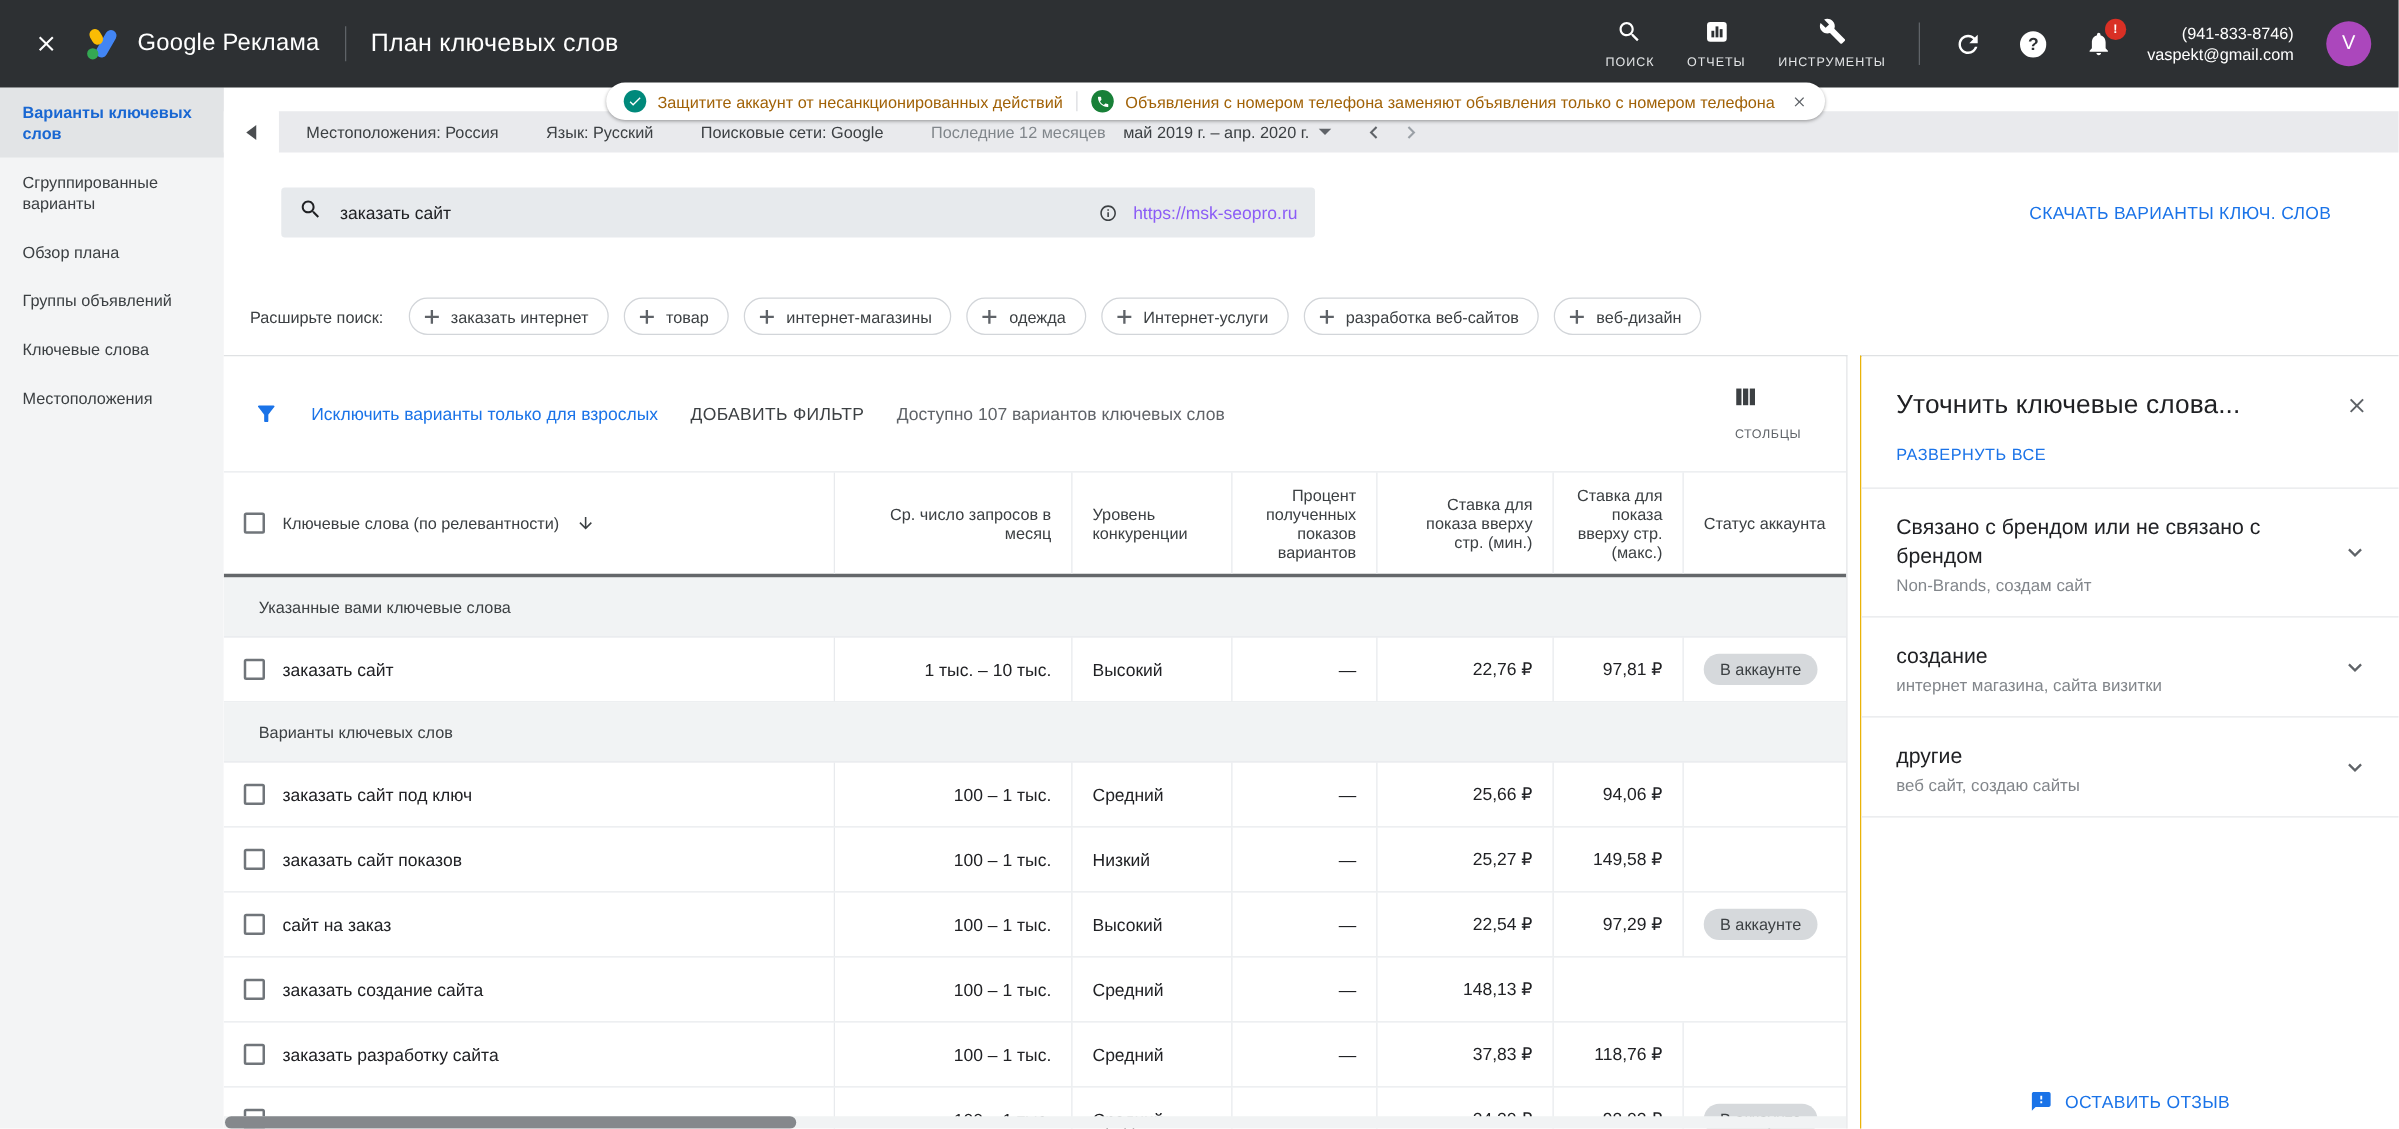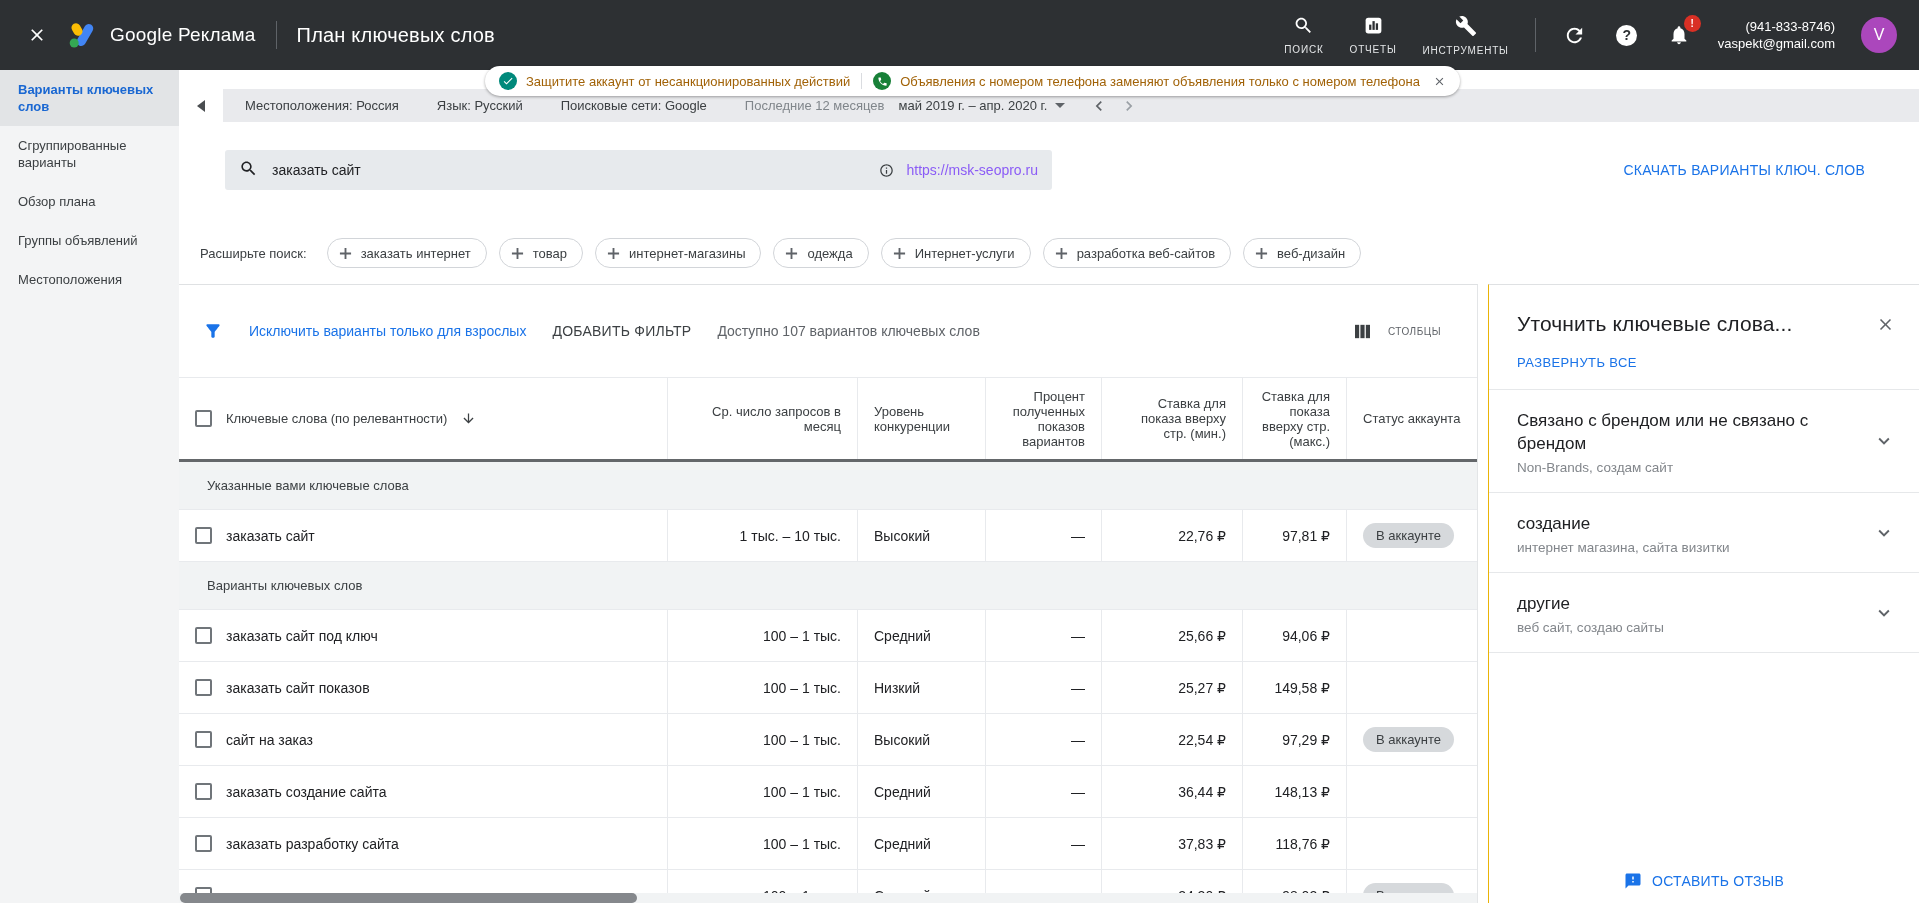--- a/index.html
+++ b/index.html
@@ -72,21 +72,21 @@
   .chip{height:30px;border:1px solid #d2d5d9;border-radius:16px;background:#fff;display:flex;align-items:center;
     gap:9px;padding:0 15px 0 11px;font-size:13px;color:#3c4043;cursor:pointer}
 
   
   .card{position:absolute;left:179px;top:284px;width:1299px;bottom:0;background:#fff;
     border-top:1px solid #dfe1e3;border-right:1px solid #e3e5e7;overflow:hidden}
   .filterbar{height:93px;display:flex;align-items:center;gap:26px;padding:0 36px 0 24px;border-bottom:1px solid #e8eaed}
   .f-link{color:var(--accent);font-size:14px;cursor:pointer}
   .f-add{color:#3c4043;font-size:14px;font-weight:500;letter-spacing:.25px;cursor:pointer}
   .f-avail{color:#5f6368;font-size:14px}
-  .f-cols{margin-left:auto;display:flex;flex-direction:row;align-items:center;gap:17px;cursor:pointer}
+  .f-cols{margin-left:auto;display:flex;flex-direction:column;align-items:flex-start;gap:17px;cursor:pointer}
   .f-cols-label{font-size:10px;letter-spacing:.5px;color:#5f6368}
 
   .trow{display:grid;grid-template-columns:488px 190px 128px 116px 141px 104px 132px}
   .trow>div{border-left:1px solid #e8eaed;display:flex;align-items:center}
   .trow>div:first-child{border-left:none}
   .thead{height:84px;border-bottom:3px solid #64676a;font-size:13px;color:#3c4043}
   .thead .kwh{gap:14px;padding-left:16px;font-weight:500;cursor:pointer}
   .cell-r{justify-content:flex-end;text-align:right;padding:0 16px}
   .cell-l{justify-content:flex-start;text-align:left;padding:0 16px}
   .checkbox{width:17px;height:17px;border:2px solid #70757a;border-radius:2px;background:#fff;flex:none;cursor:pointer}
@@ -205,20 +205,21 @@
           <path fill="#5f6368" d="M19 6.41L17.59 5 12 10.59 6.41 5 5 6.41 10.59 12 5 17.59 6.41 19 12 13.41 17.59 19 19 17.59 13.41 12z"></path>
         </svg>
     </span>
   </div>
 
   <div class="sidebar">
     <div class="sb-item active">Варианты ключевых слов</div>
     <div class="sb-item">Сгруппированные варианты</div>
     <div class="sb-item">Обзор плана</div>
     <div class="sb-item">Группы объявлений</div>
+    <div class="sb-item">Ключевые слова</div>
     <div class="sb-item">Местоположения</div>
   </div>
 
   <div class="collapse">
     <div class="tri-left"></div>
   </div>
   <div class="settingsbar">
     <span>Местоположения: Россия</span>
     <span>Язык: Русский</span>
     <span>Поисковые сети: Google</span>
@@ -395,21 +396,20 @@
     </div>
 
     <div class="trow brow">
       <div class="kw">
           <span class="checkbox"></span>
           <span>заказать создание сайта</span>
         </div>
       <div class="cell-r">100 – 1 тыс.</div>
       <div class="cell-l">Средний</div>
       <div class="cell-r">—</div>
-      <div class="cell-r">36,44 ₽</div>
       <div class="cell-r">148,13 ₽</div>
       <div class="cell-l"></div>
     </div>
 
     <div class="trow brow">
       <div class="kw">
           <span class="checkbox"></span>
           <span>заказать разработку сайта</span>
         </div>
       <div class="cell-r">100 – 1 тыс.</div>

